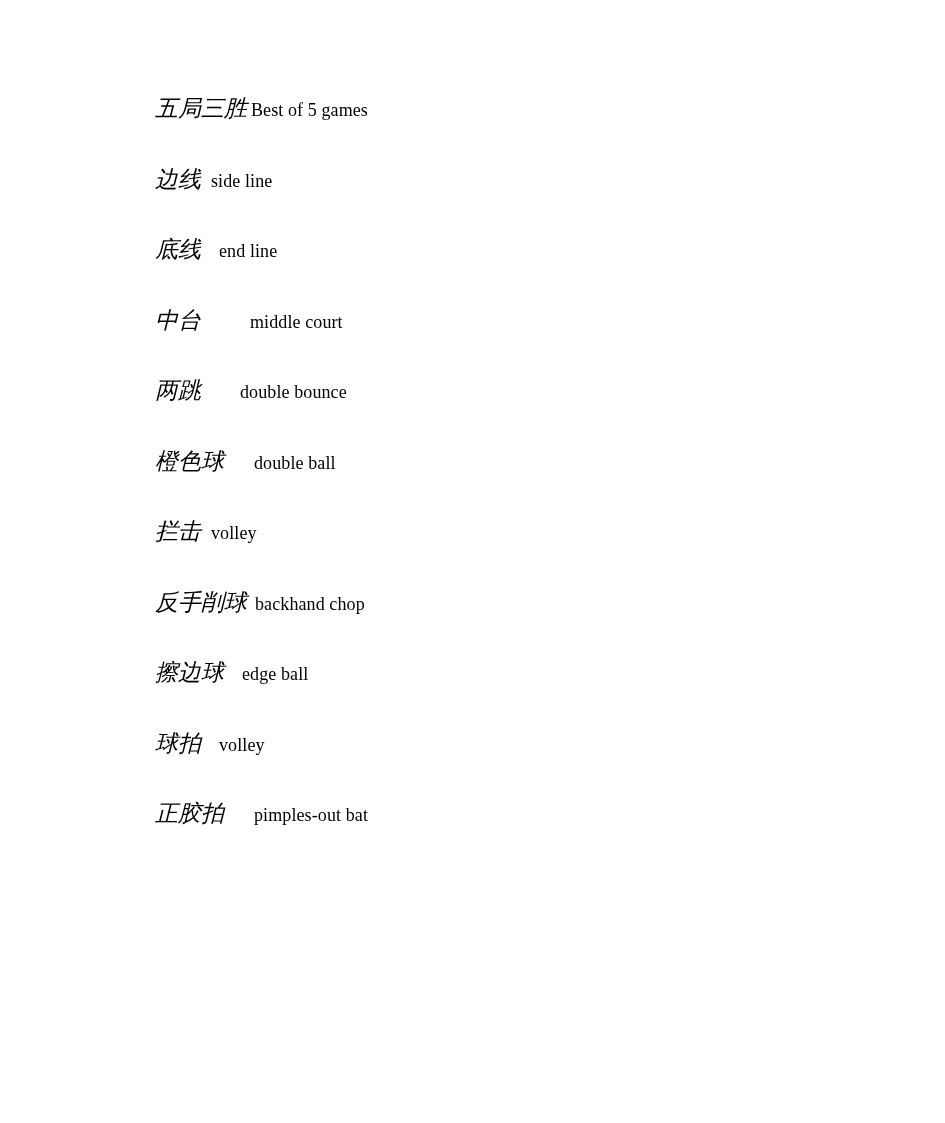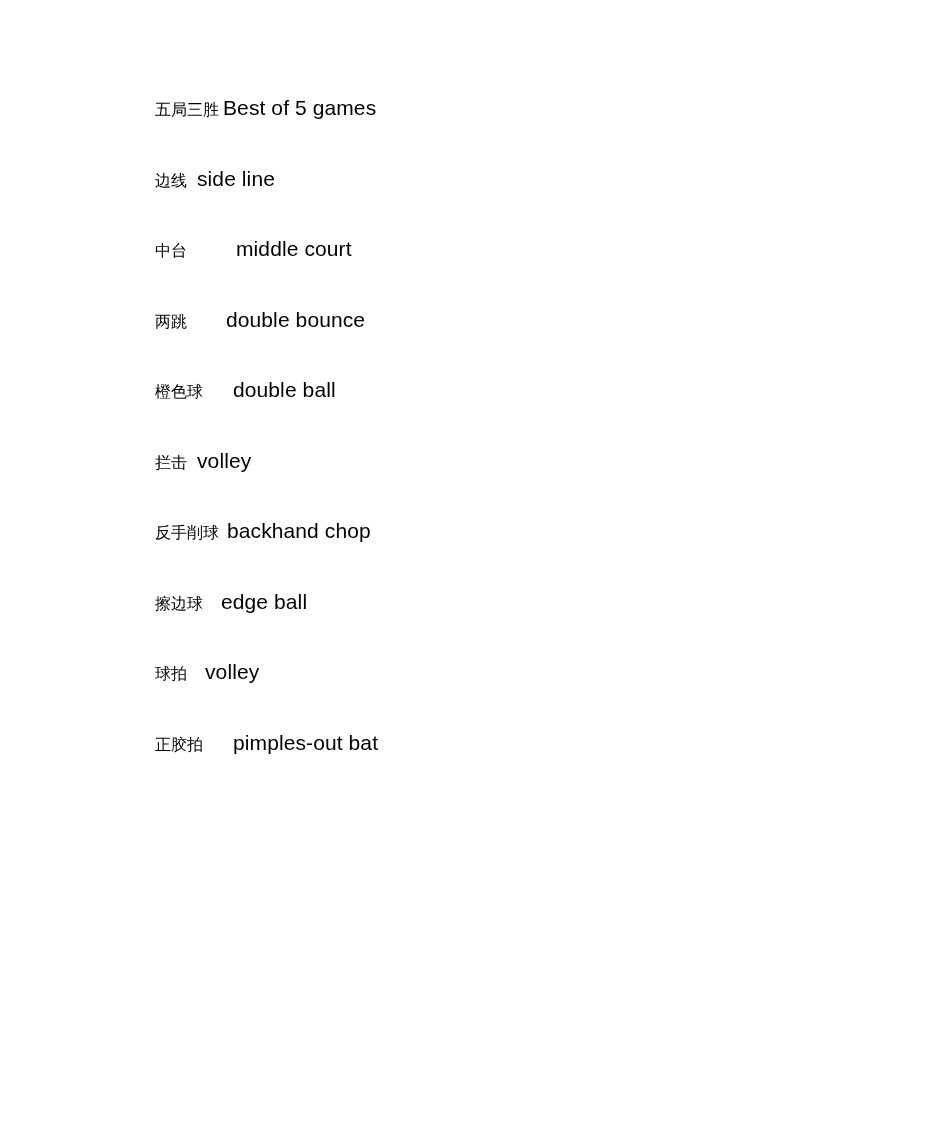--- a/index.html
+++ b/index.html
@@ -39,44 +39,47 @@
   .glossary-entry {
     display: block;
     height: 70.5px;
     line-height: 24px;
     font-size: 19px;
     white-space: pre;
     color: #000000;
   }
 
   .term-zh {
-    font-size: 16px;
+    font-size: 23px;
     letter-spacing: 0;
+    font-style: italic;
   }
 
   
   .gap {
     display: inline-block;
     vertical-align: baseline;
   }
 
   .term-en {
-    font-size: 21px;
+    font-size: 18px;
     letter-spacing: 0.1px;
+    font-family: Liberation Serif, serif;
   }
 </style>
 </head>
 <body>
 
 <div id="document-page">
 
   <div id="glossary-list">
 
   <div class="glossary-entry"><span class="term-zh">五局三胜</span><span class="gap" style="width: 4px;"></span><span class="term-en">Best of 5 games</span></div>
       <div class="glossary-entry"><span class="term-zh">边线</span><span class="gap" style="width: 10px;"></span><span class="term-en">side line</span></div>
+      <div class="glossary-entry"><span class="term-zh">底线</span><span class="gap" style="width: 18px;"></span><span class="term-en">end line</span></div>
       <div class="glossary-entry"><span class="term-zh">中台</span><span class="gap" style="width: 49px;"></span><span class="term-en">middle court</span></div>
       <div class="glossary-entry"><span class="term-zh">两跳</span><span class="gap" style="width: 39px;"></span><span class="term-en">double bounce</span></div>
       <div class="glossary-entry"><span class="term-zh">橙色球</span><span class="gap" style="width: 30px;"></span><span class="term-en">double ball</span></div>
       <div class="glossary-entry"><span class="term-zh">拦击</span><span class="gap" style="width: 10px;"></span><span class="term-en">volley</span></div>
       <div class="glossary-entry"><span class="term-zh">反手削球</span><span class="gap" style="width: 8px;"></span><span class="term-en">backhand chop</span></div>
       <div class="glossary-entry"><span class="term-zh">擦边球</span><span class="gap" style="width: 18px;"></span><span class="term-en">edge ball</span></div>
       <div class="glossary-entry"><span class="term-zh">球拍</span><span class="gap" style="width: 18px;"></span><span class="term-en">volley</span></div>
       <div class="glossary-entry"><span class="term-zh">正胶拍</span><span class="gap" style="width: 30px;"></span><span class="term-en">pimples-out bat</span></div>
     </div>
 

